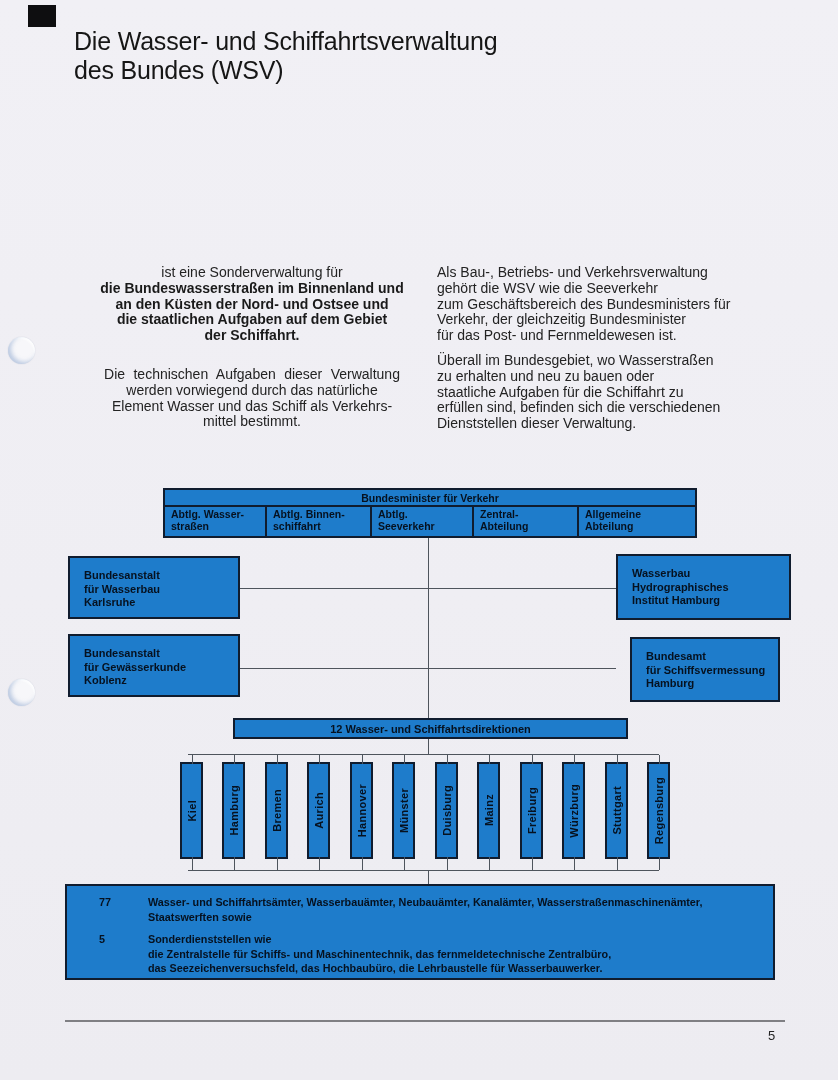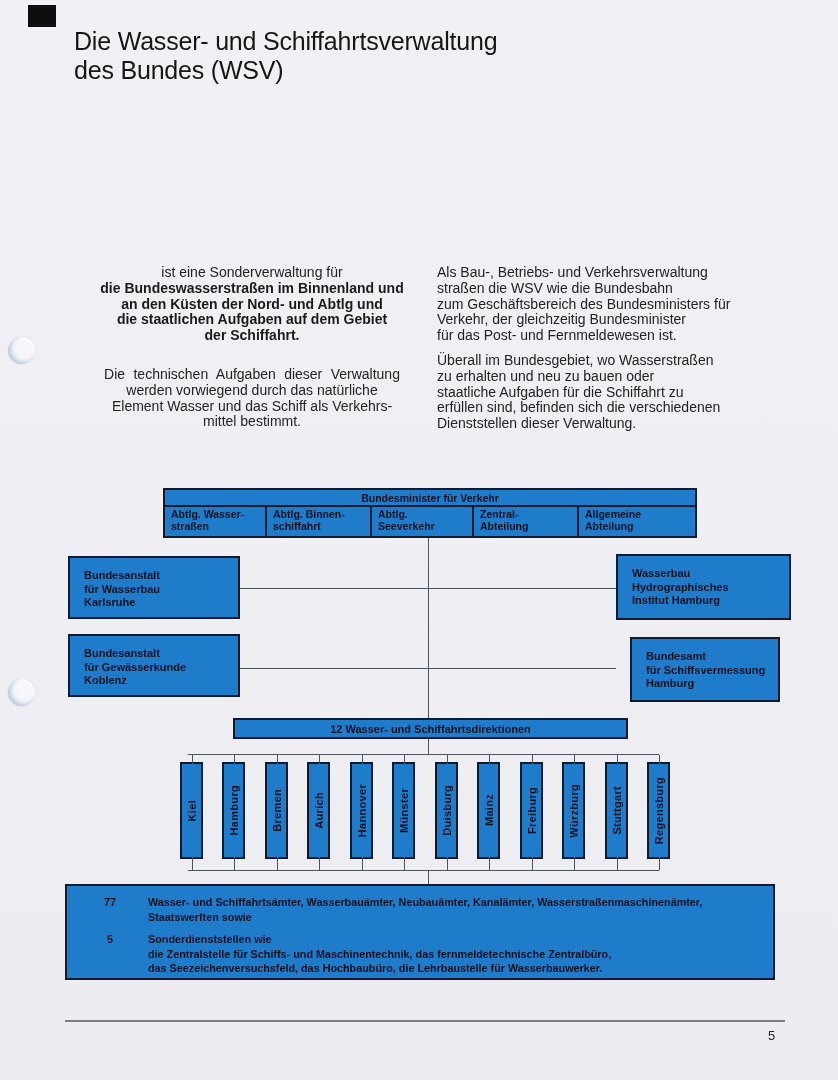--- a/index.html
+++ b/index.html
@@ -56,21 +56,21 @@
   .city { position:absolute; top:762px; width:23px; height:97px;
           display:flex; align-items:center; justify-content:center; }
   .city span { writing-mode:vertical-rl; transform:rotate(180deg);
                font-size:11px; font-weight:700; letter-spacing:0.3px; }
   .city::before { content:''; position:absolute; top:-9px; left:50%; width:1px; height:9px; background:#4e545c; }
   .city::after  { content:''; position:absolute; bottom:-13px; left:50%; width:1px; height:13px; background:#4e545c; }
 
   .bottom-box { position:absolute; left:65px; top:884px; width:710px; height:96px; padding-top:9px; }
   .sub-row { display:flex; padding-left:32px; }
   .sub-row + .sub-row { margin-top:8px; }
-  .sub-num { width:22px; text-align:center; font-size:10.8px; font-weight:700; line-height:14.5px; flex:none; }
+  .sub-num { width:22px; text-align:left; font-size:10.8px; font-weight:700; line-height:14.5px; flex:none; }
   .sub-text { margin-left:27px; font-size:10.8px; font-weight:700; line-height:14.5px; }
 
   .footer-rule { position:absolute; left:65px; top:1020px; width:720px; height:2px; background:#7f7f83; }
   .page-number { position:absolute; left:768px; top:1028px; font-size:13px; color:#242424; }
 </style>
 </head>
 <body>
 
 <div class="page">
 
@@ -79,32 +79,32 @@
   <div class="hole hole2"></div>
 
   <h1 class="title">
     <span>Die Wasser- und Schiffahrtsverwaltung</span><br>
     <span>des Bundes (WSV)</span>
   </h1>
 
   <div class="col col-left">
     <div class="tl">ist eine Sonderverwaltung für</div>
     <div class="tl b">die Bundeswasserstraßen im Binnenland und</div>
-    <div class="tl b">an den Küsten der Nord- und Abtlg und</div>
+    <div class="tl b">an den Küsten der Nord- und Ostsee und</div>
     <div class="tl b">die staatlichen Aufgaben auf dem Gebiet</div>
     <div class="tl b">der Schiffahrt.</div>
     <div class="tl gap-left wsp">Die technischen Aufgaben dieser Verwaltung</div>
     <div class="tl">werden vorwiegend durch das natürliche</div>
     <div class="tl">Element Wasser und das Schiff als Verkehrs-</div>
     <div class="tl">mittel bestimmt.</div>
   </div>
 
   <div class="col col-right">
     <div class="tl">Als Bau-, Betriebs- und Verkehrsverwaltung</div>
-    <div class="tl">straßen die WSV wie die Bundesbahn</div>
+    <div class="tl">gehört die WSV wie die Seeverkehr</div>
     <div class="tl">zum Geschäftsbereich des Bundesministers für</div>
     <div class="tl">Verkehr, der gleichzeitig Bundesminister</div>
     <div class="tl">für das Post- und Fernmeldewesen ist.</div>
     <div class="tl gap-right">Überall im Bundesgebiet, wo Wasserstraßen</div>
     <div class="tl">zu erhalten und neu zu bauen oder</div>
     <div class="tl">staatliche Aufgaben für die Schiffahrt zu</div>
     <div class="tl">erfüllen sind, befinden sich die verschiedenen</div>
     <div class="tl">Dienststellen dieser Verwaltung.</div>
   </div>
 

